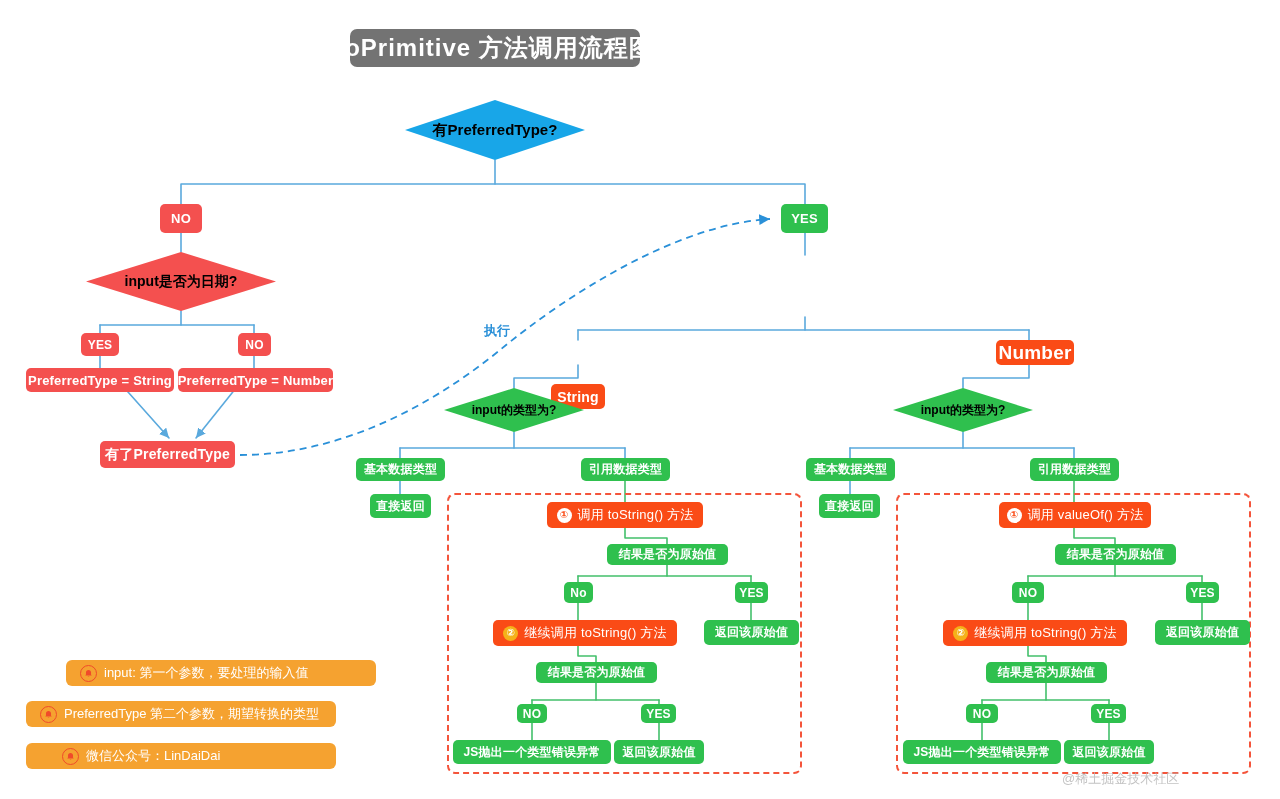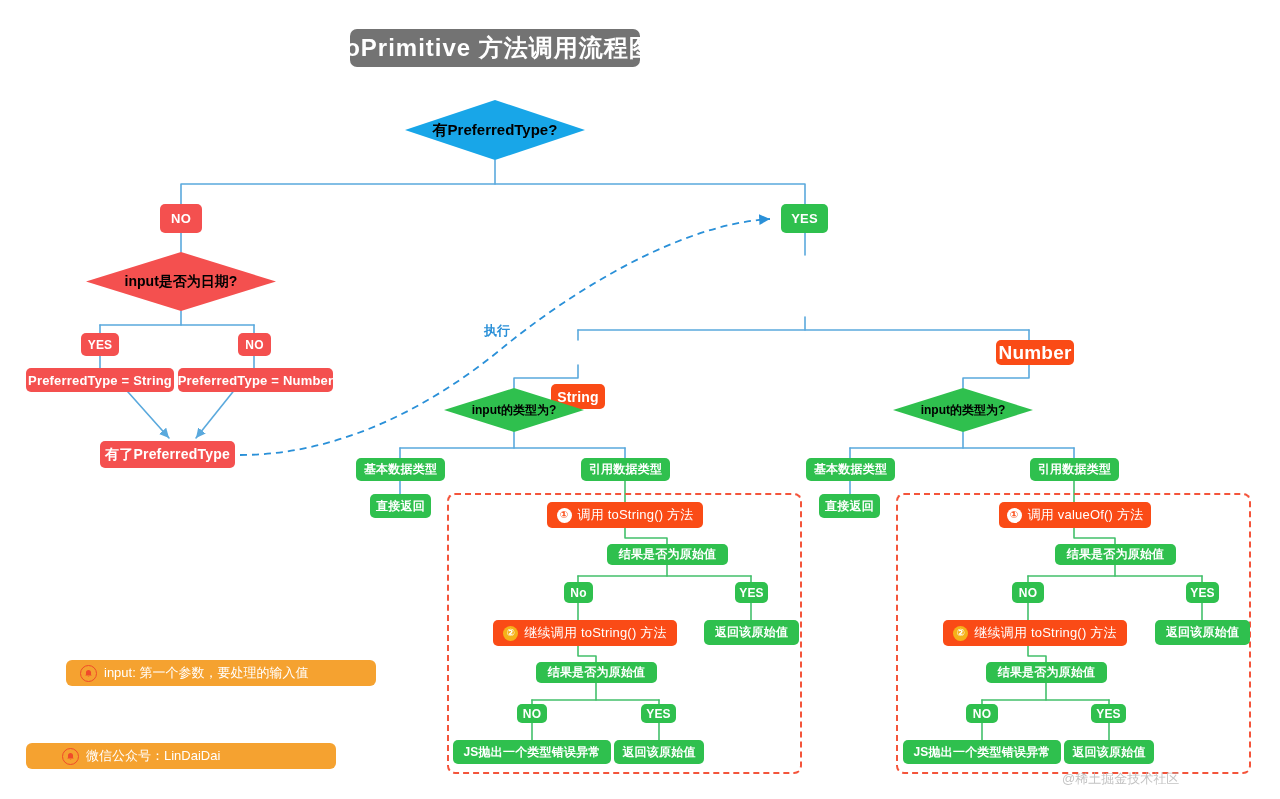--- a/index.html
+++ b/index.html
@@ -331,20 +331,28 @@
 
   <div class="legend-box" style="left:26px; top:660px; width:310px; height:26px;margin-left:40px;">
     <span class="bell-icon">
       <svg width="9" height="9" viewBox="0 0 10 10">
           <path d="M5 1 C3.2 1 2.2 2.2 2.2 4 L2.2 6 L1.4 7.2 L8.6 7.2 L7.8 6 L7.8 4 C7.8 2.2 6.8 1 5 1 Z M3.9 8 C4.1 8.7 5.9 8.7 6.1 8 Z" fill="#f04b2a"></path>
         </svg>
     </span>
     <span>input: 第一个参数，要处理的输入值</span>
   </div>
 
+  <div class="legend-box" style="left:26px; top:701px; width:310px; height:26px;">
+    <span class="bell-icon">
+      <svg width="9" height="9" viewBox="0 0 10 10">
+          <path d="M5 1 C3.2 1 2.2 2.2 2.2 4 L2.2 6 L1.4 7.2 L8.6 7.2 L7.8 6 L7.8 4 C7.8 2.2 6.8 1 5 1 Z M3.9 8 C4.1 8.7 5.9 8.7 6.1 8 Z" fill="#f04b2a"></path>
+        </svg>
+    </span>
+    <span>PreferredType 第二个参数，期望转换的类型</span>
+  </div>
 
   <div class="legend-box" style="left:26px; top:743px; width:310px; height:26px;padding-left:36px;">
     <span class="bell-icon">
       <svg width="9" height="9" viewBox="0 0 10 10">
           <path d="M5 1 C3.2 1 2.2 2.2 2.2 4 L2.2 6 L1.4 7.2 L8.6 7.2 L7.8 6 L7.8 4 C7.8 2.2 6.8 1 5 1 Z M3.9 8 C4.1 8.7 5.9 8.7 6.1 8 Z" fill="#f04b2a"></path>
         </svg>
     </span>
     <span>微信公众号：LinDaiDai</span>
   </div>
 

